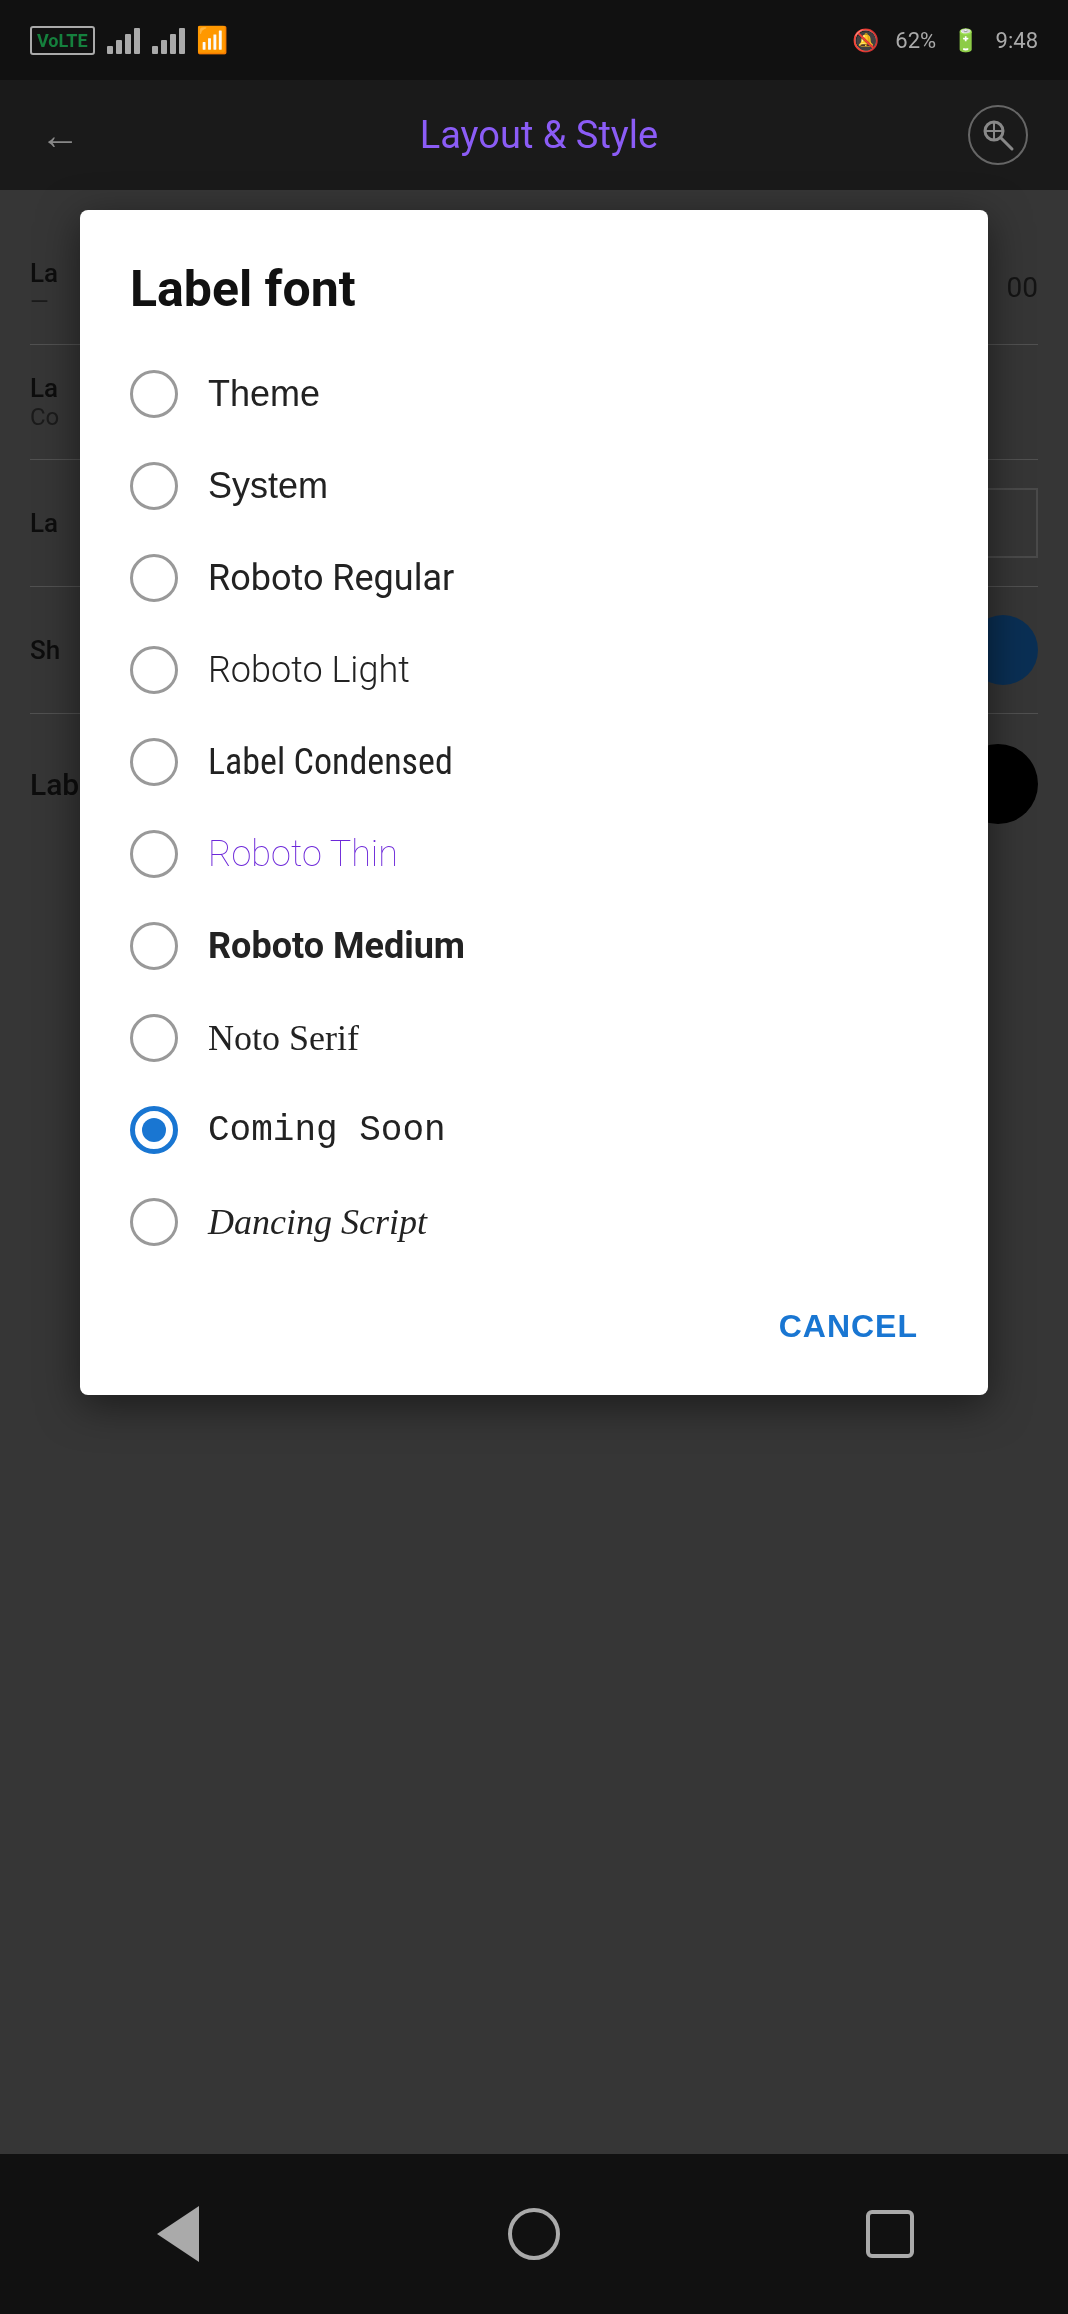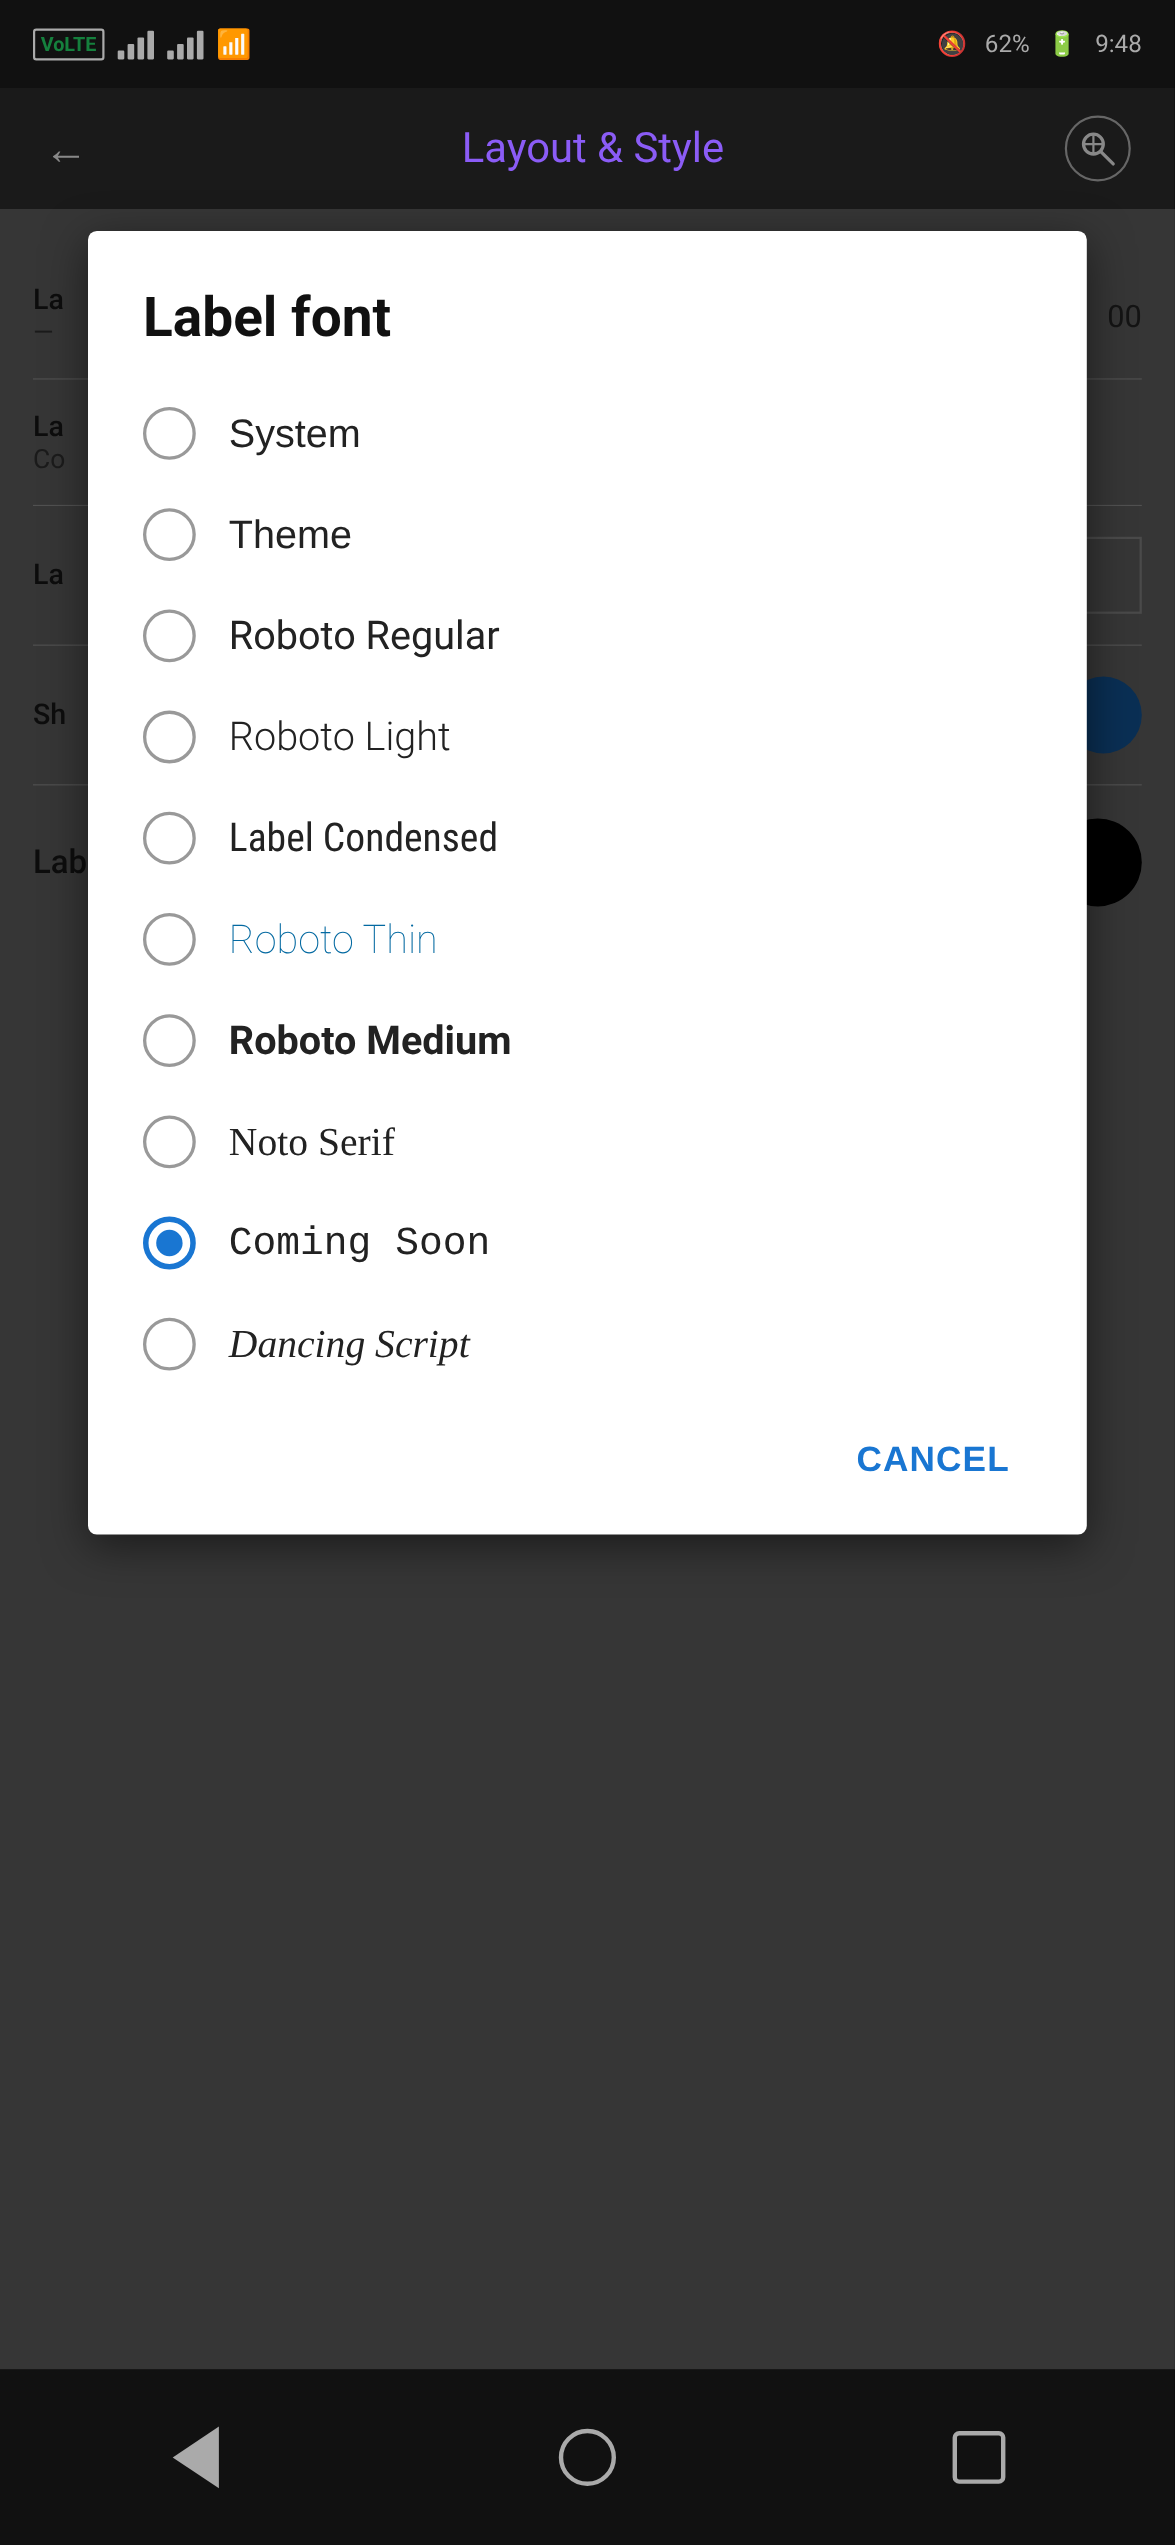--- a/index.html
+++ b/index.html
@@ -217,21 +217,21 @@
     .radio-label {
       font-size: 36px;
       color: #222;
     }
 
     .radio-label.system { font-family: sans-serif; }
     .radio-label.theme { font-family: sans-serif; }
     .radio-label.roboto-regular { font-family: 'Roboto', sans-serif; font-weight: 400; }
     .radio-label.roboto-light { font-family: 'Roboto', sans-serif; font-weight: 300; }
     .radio-label.roboto-condensed { font-family: 'Roboto Condensed', sans-serif; }
-    .radio-label.roboto-thin { font-family: 'Roboto', sans-serif; font-weight: 100; color: #0369a1; }
+    .radio-label.roboto-thin { font-family: 'Roboto', sans-serif; font-weight: 100; color: #6d28d9; }
     .radio-label.roboto-medium { font-family: 'Roboto', sans-serif; font-weight: 700; }
     .radio-label.noto-serif { font-family: 'Georgia', serif; }
     .radio-label.coming-soon { font-family: 'Courier New', monospace; }
     .radio-label.dancing-script { font-family: 'Brush Script MT', cursive; }
 
     .dialog-footer {
       display: flex;
       justify-content: flex-end;
       padding-top: 20px;
       margin-top: 10px;
@@ -372,26 +372,26 @@
   </div>
 </div>
 
 <div class="dialog">
   <div class="dialog-title">Label font</div>
 
   <ul class="radio-list">
 
     <li class="radio-item">
       <div class="radio-circle"></div>
+      <span class="radio-label theme">Theme</span>
+    </li>
+
+    <li class="radio-item">
+      <div class="radio-circle"></div>
       <span class="radio-label system">System</span>
-    </li>
-
-    <li class="radio-item">
-      <div class="radio-circle"></div>
-      <span class="radio-label theme">Theme</span>
     </li>
 
     <li class="radio-item">
       <div class="radio-circle"></div>
       <span class="radio-label roboto-regular">Roboto Regular</span>
     </li>
 
     <li class="radio-item">
       <div class="radio-circle"></div>
       <span class="radio-label roboto-light">Roboto Light</span>

